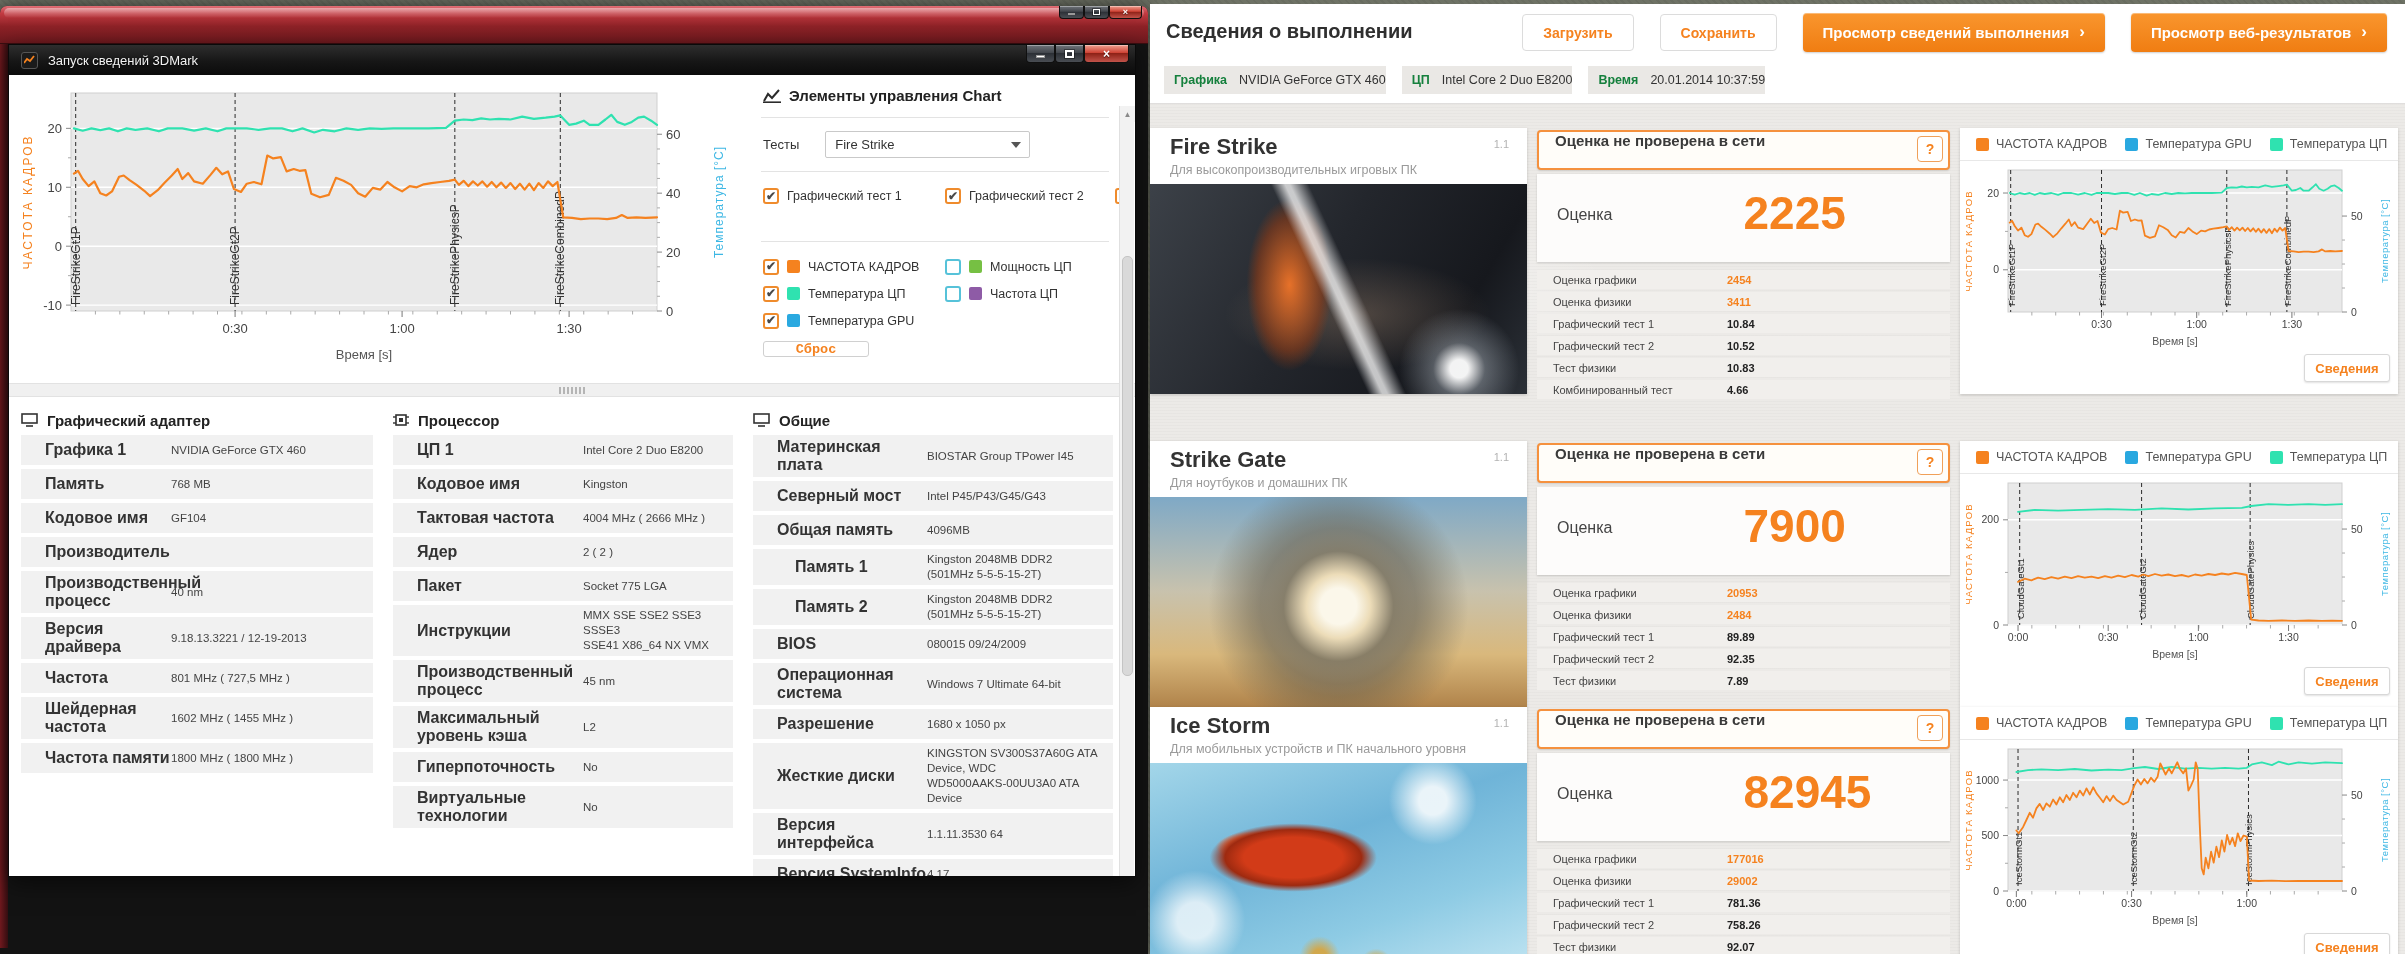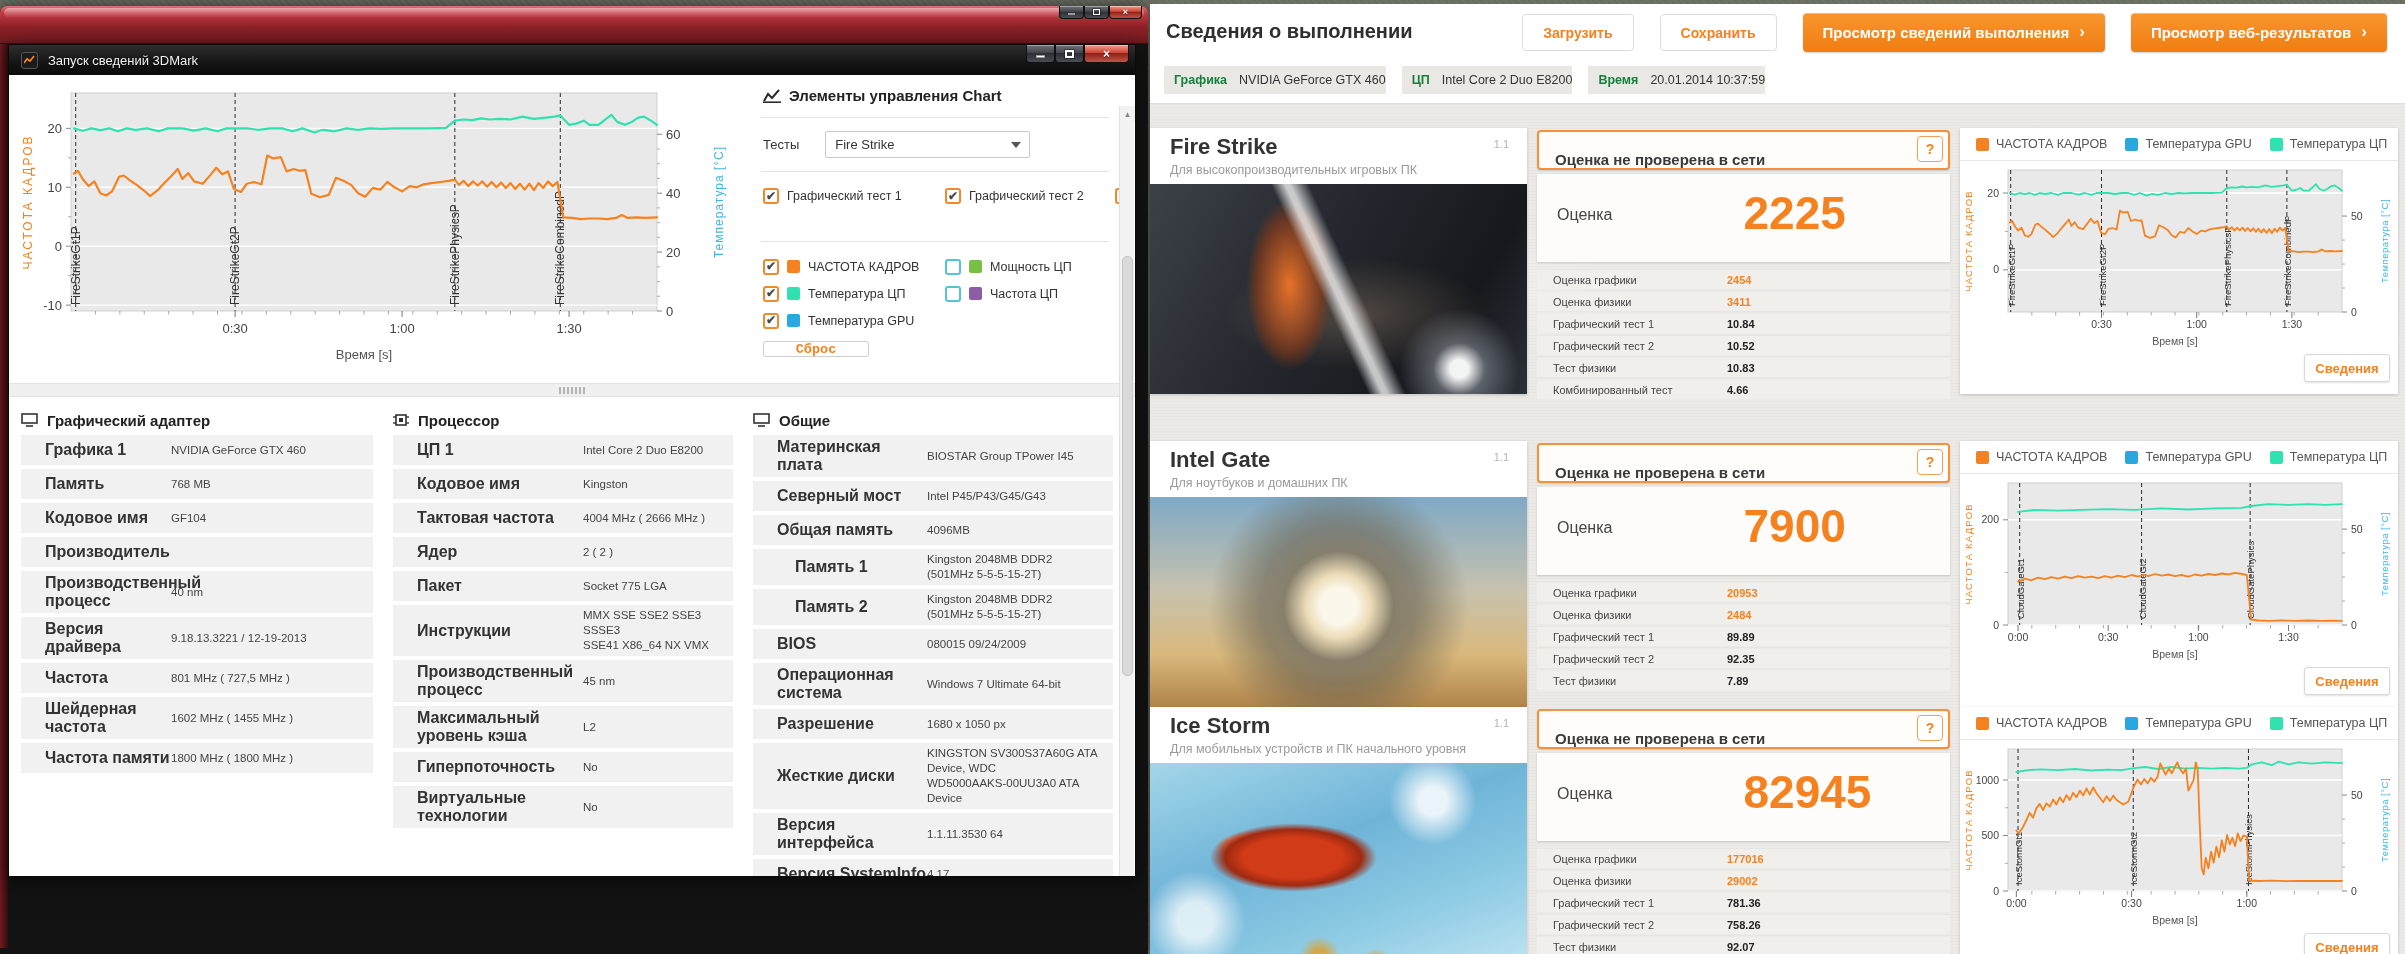--- a/index.html
+++ b/index.html
@@ -107,21 +107,21 @@
       linear-gradient(180deg,#7fa9c6 0%,#c8c2ad 45%,#d9b87c 75%,#b0834a 100%);}
   .img-is{background:
       radial-gradient(ellipse 110px 45px at 38% 45%, #d23b18 0 45%, #9e2a10 62%, transparent 76%),
       radial-gradient(ellipse 55px 22px at 28% 40%, #f47a4a 0 50%, transparent 72%),
       radial-gradient(circle at 75% 18%, rgba(255,255,255,.85) 0 14px, transparent 44px),
       radial-gradient(circle at 12% 75%, rgba(255,255,255,.75) 0 18px, transparent 50px),
       radial-gradient(circle at 45% 92%, rgba(216,164,60,.9) 0 7px, transparent 20px),
       radial-gradient(circle at 60% 96%, rgba(216,164,60,.9) 0 6px, transparent 16px),
       linear-gradient(160deg,#a3d6e9,#6fb4d8 40%,#8ecbe4 70%,#c2e5f2);}
   .mc{left:387px;top:0;width:413px;height:266px;background:none;box-shadow:none;}
-  .banner{position:absolute;left:0;top:2px;width:100%;height:40px;background:#fffdf9;border:2px solid #f5913e;border-radius:4px;display:flex;align-items:flex-end;box-shadow:0 1px 2px rgba(0,0,0,.12);}
+  .banner{position:absolute;left:0;top:2px;width:100%;height:40px;background:#fffdf9;border:2px solid #f5913e;border-radius:4px;display:flex;align-items:flex-start;box-shadow:0 1px 2px rgba(0,0,0,.12);}
   .banner .bt{font-size:15px;font-weight:bold;color:#3a3a3a;padding-left:16px;}
   .help{position:absolute;right:5px;top:4px;width:26px;height:26px;border:1px solid #f0a059;border-radius:4px;background:#fff;color:#f5821f;font-weight:bold;font-size:14px;display:flex;align-items:center;justify-content:center;}
   .score-card{position:absolute;left:0;top:46px;width:100%;height:88px;background:#fdfcfb;box-shadow:0 1px 2px rgba(0,0,0,.15);padding-left:14px;}
   .score-label{position:absolute;left:20px;top:32px;font-size:16px;color:#444;}
   .score-big{position:absolute;left:50%;top:12px;font-size:46px;font-weight:bold;color:#f5821f;}
   .mc-rows{position:absolute;left:0;top:142px;width:100%;}
   .mc-row{height:19px;background:#f1efec;margin-bottom:3px;display:flex;align-items:center;font-size:11px;}
   .mc-row .rl{color:#444;padding-left:16px;width:46%;}
   .mc-row .rv{font-weight:bold;color:#222;}
   .mc-row .rv.orange{color:#f5821f;}
@@ -716,21 +716,21 @@
             <text x="12" y="79" font-size="9.5" fill="#f5821f" text-anchor="middle" transform="rotate(-90 12 79)" letter-spacing="1.2">ЧАСТОТА КАДРОВ</text>
             <text x="428" y="79" font-size="9.5" fill="#3db7e4" text-anchor="middle" transform="rotate(-90 428 79)" letter-spacing="0.5">Температура [°C]</text>
           </svg></div>
       <div class="btn-details">Сведения</div>
     </div>
   </div>
 
   <div class="res-row" style="top:437px;">
     <div class="card lc">
       <div class="lc-head">
-        <span class="lc-title">Intel Gate</span>
+        <span class="lc-title">Strike Gate</span>
         <span class="lc-ver">1.1</span>
         <span class="lc-sub">Для ноутбуков и домашних ПК</span>
       </div>
       <div class="lc-img img-cg"></div>
     </div>
     <div class="card mc">
       <div class="banner">
         <span class="bt">Оценка не проверена в сети</span>
         <span class="help">?</span>
       </div>

